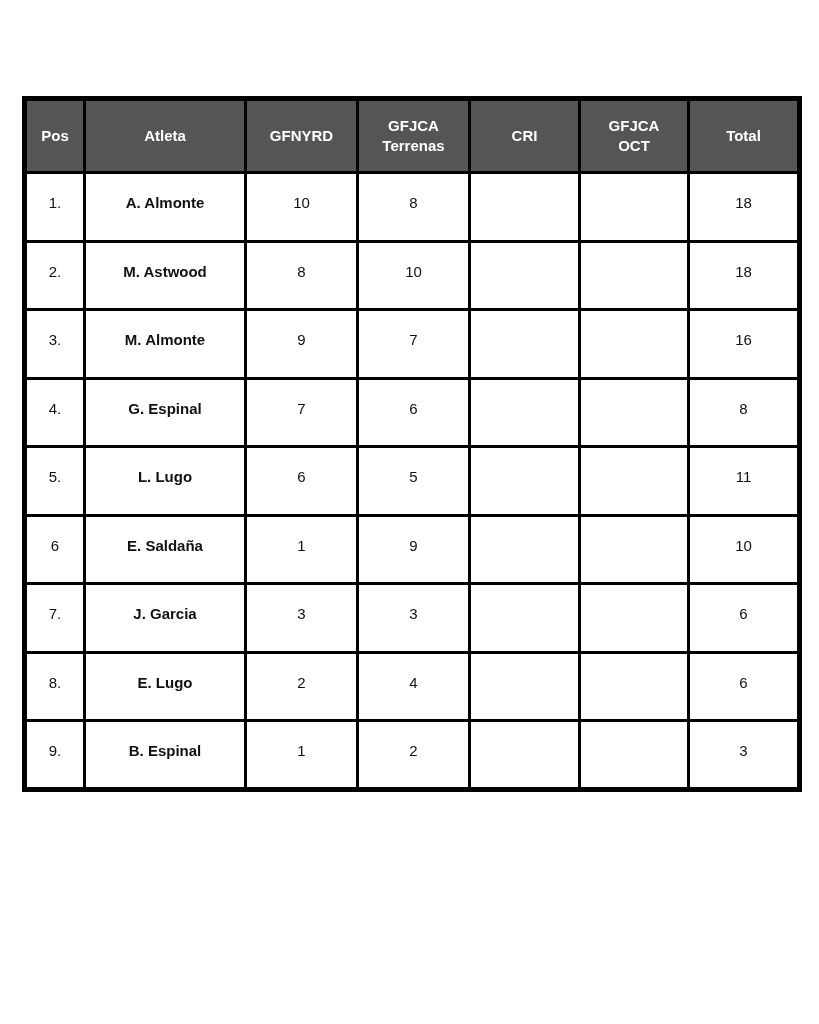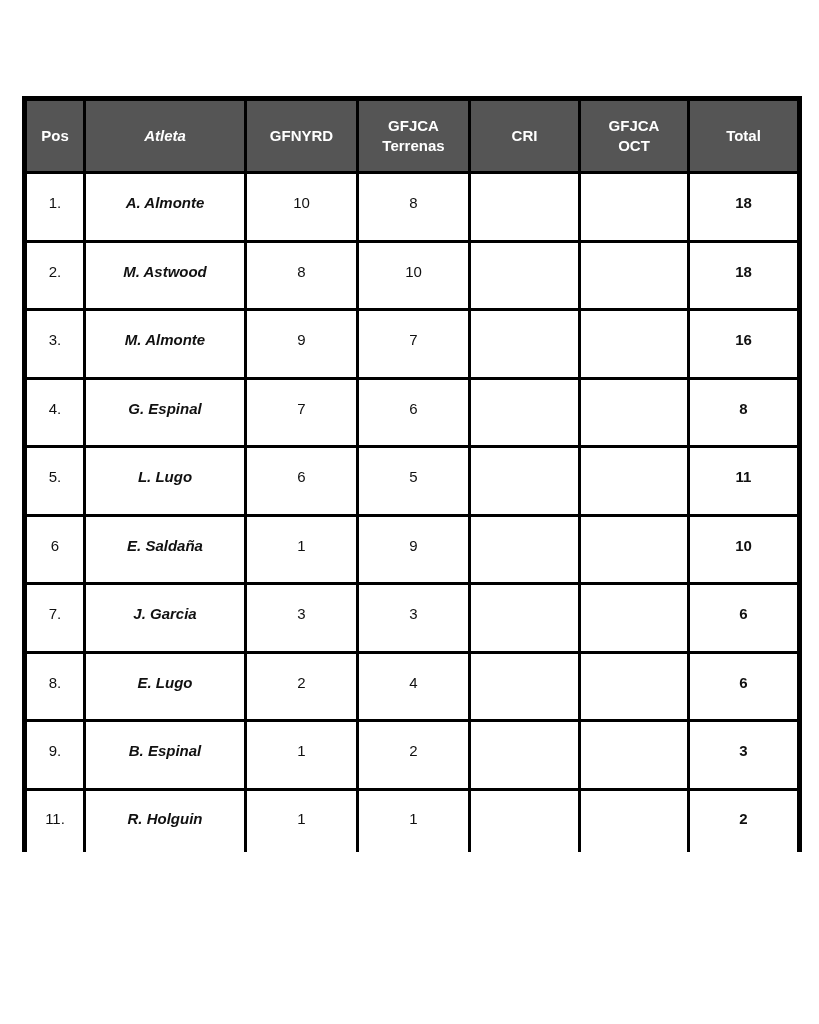--- a/index.html
+++ b/index.html
@@ -50,29 +50,29 @@
   }
   table.standings td {
     height: 68.5px;
     font-size: 15px;
     color: var(--body-text);
     background: var(--row-bg);
     padding-bottom: 8px; 
   }
   
   .col-pos            { width: 60px;  }
-  .col-atleta         { width: 161px; font-style: italic; }
+  .col-atleta         { width: 161px; }
   .col-gfnyrd         { width: 112px; }
   .col-gfjca_terrenas { width: 112px; }
   .col-cri            { width: 110px; }
   .col-gfjca_oct      { width: 109px; }
   .col-total          { width: 111px; }
   
   td.col-atleta { font-weight: bold; }
-  td.col-total  { font-weight: bold; }
+  td.col-total  { font-weight: normal; }
 </style>
 </head>
 <body>
 
 <div class="page">
   <table class="standings">
     <thead>
       <tr>
           <th class="col-pos">Pos</th>
           <th class="col-atleta">Atleta</th>
@@ -160,24 +160,15 @@
         </tr>
         <tr>
           <td class="col-pos">9.</td>
           <td class="col-atleta">B. Espinal</td>
           <td class="col-gfnyrd">1</td>
           <td class="col-gfjca_terrenas">2</td>
           <td class="col-cri"></td>
           <td class="col-gfjca_oct"></td>
           <td class="col-total">3</td>
         </tr>
-        <tr>
-          <td class="col-pos">11.</td>
-          <td class="col-atleta">R. Holguin</td>
-          <td class="col-gfnyrd">1</td>
-          <td class="col-gfjca_terrenas">1</td>
-          <td class="col-cri"></td>
-          <td class="col-gfjca_oct"></td>
-          <td class="col-total">2</td>
-        </tr>
       </tbody>
   </table>
 </div>
 
 </body></html>

